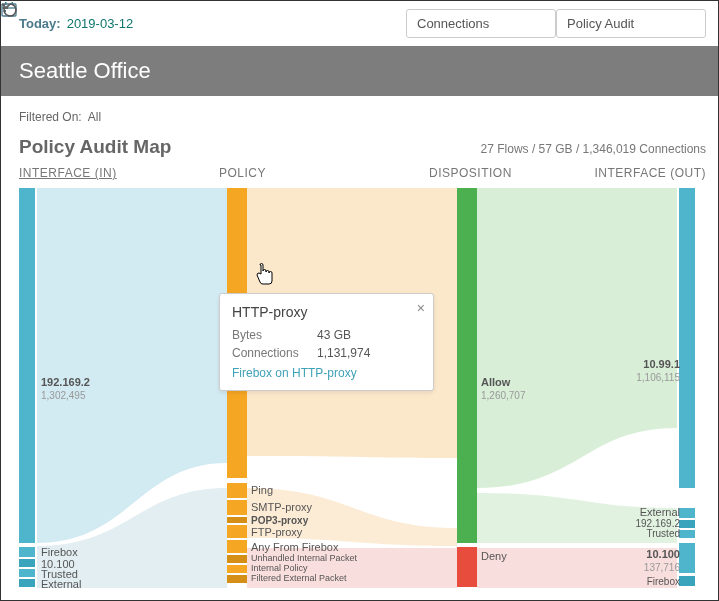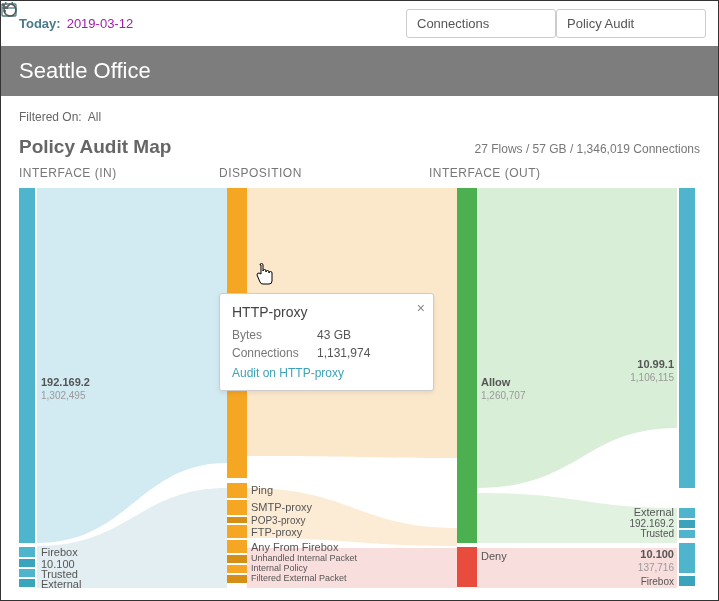--- a/index.html
+++ b/index.html
@@ -1,31 +1,31 @@
 <!DOCTYPE html>
 <html><head>
 <meta charset="utf-8">
 <style>
   * { box-sizing: border-box; margin: 0; padding: 0; }
   body { font-family: -apple-system, "Segoe UI", Arial, sans-serif; font-size: 13px; color: #555; background: #fff; }
   .frame { width: 719px; height: 601px; border: 1px solid #333; position: relative; overflow: hidden; }
   .topbar { display: flex; align-items: center; padding: 8px 12px; gap: 0; }
   .date-picker { display: flex; align-items: center; gap: 6px; color: #4a7a8c; font-size: 13px; cursor: pointer; }
-  .date-val { color: #a21caf; }
+  .date-val { color: #0f766e; }
   .spacer { flex: 1; }
   .refresh-btn { width: 24px; height: 24px; display: flex; align-items: center; justify-content: center; cursor: pointer; color: #666; }
   .dropdown { border: 1px solid #ccc; border-radius: 3px; padding: 6px 10px; width: 150px; display: flex; justify-content: space-between; align-items: center; color: #555; cursor: pointer; background: #fff; }
   .gray-band { background: #7d7d7d; color: #fff; padding: 12px 18px; font-size: 22px; font-weight: 300; }
-  .content { padding: 14px 18px 0 18px; position: relative; }
+  .content { padding: 14px 12px 0 18px; position: relative; }
   .filtered { font-size: 12px; color: #666; margin-bottom: 12px; }
   .maprow { display: flex; justify-content: space-between; align-items: baseline; margin-bottom: 8px; }
   .map-title { font-size: 19px; font-weight: 700; color: #666; }
   .map-stats { font-size: 12px; color: #777; }
   .col-headers { display: flex; font-size: 12px; color: #777; letter-spacing: .5px; margin-bottom: 8px; }
-  .col-headers div:nth-child(1){ width: 200px; }
+  .col-headers div:nth-child(1){ width: 200px; text-decoration: underline; }
   .col-headers div:nth-child(2){ width: 210px; }
   .col-headers div:nth-child(3){ width: 160px; }
   .col-headers div:nth-child(4){ flex:1; text-align: right; }
   .sankey-holder { position: relative; height: 400px; }
   svg { position: absolute; left: 0; top: 0; }
   .node-label { position: absolute; font-size: 11px; color: #555; line-height: 1.15; }
   .node-label .v { font-size: 10px; color: #999; }
   .node-label.right { text-align: right; }
   .tooltip { position: absolute; background: #fff; border: 1px solid #ccc; border-radius: 3px; width: 215px; padding: 10px 12px; font-size: 12px; box-shadow: 0 2px 4px rgba(0,0,0,.08); z-index: 5; }
   .tooltip h4 { font-size: 14px; font-weight: 400; color: #444; margin-bottom: 8px; }
@@ -92,20 +92,21 @@
     <div class="filtered">
       <span>Filtered On:</span>&nbsp;
       <span>All</span>
     </div>
     <div class="maprow">
       <div class="map-title">Policy Audit Map</div>
       <div class="map-stats">27 Flows / 57 GB / 1,346,019 Connections</div>
     </div>
     <div class="col-headers">
       <div>INTERFACE (IN)</div>
+      <div>POLICY</div>
       <div>DISPOSITION</div>
       <div>INTERFACE (OUT)</div>
     </div>
 
     <div class="sankey-holder">
       <svg width="683" height="400">
 
         <path d="M18 0 C110 0 120 0 208 0 L208 275 C120 275 110 355 18 355 Z" fill="#cde8ef" opacity=".9"></path>
         <path d="M18 358 C110 358 120 300 208 300 L208 400 C120 400 110 400 18 400 Z" fill="#e3eef2"></path>
 
@@ -154,34 +155,34 @@
         <span class="close">×</span>
         <h4>HTTP-proxy</h4>
         <div class="row">
             <span class="k">Bytes</span>
             <span>43 GB</span>
           </div>
         <div class="row">
             <span class="k">Connections</span>
             <span>1,131,974</span>
           </div>
-        <div class="link">Audit on HTTP-proxy</div>
+        <div class="link">Firebox on HTTP-proxy</div>
       </div>
 
       <div class="node-label" style="left:22px; top:188px;">
         <b>192.169.2</b><br><span class="v">1,302,495</span>
       </div>
       <div class="node-label" style="left:22px; top:358px;">Firebox</div>
       <div class="node-label" style="left:22px; top:370px;">10.100</div>
       <div class="node-label" style="left:22px; top:380px;">Trusted</div>
       <div class="node-label" style="left:22px; top:390px;">External</div>
 
       <div class="node-label" style="left:232px; top:296px;">Ping</div>
       <div class="node-label" style="left:232px; top:313px;">SMTP-proxy</div>
-      <div class="node-label" style="left:232px; top:327px; font-size:10px;">POP3-proxy</div>
+      <div class="node-label" style="left:232px; top:327px; font-size:10px;font-weight:bold;">POP3-proxy</div>
       <div class="node-label" style="left:232px; top:338px;">FTP-proxy</div>
       <div class="node-label" style="left:232px; top:353px;">Any From Firebox</div>
       <div class="node-label" style="left:232px; top:365px; font-size:9px;">Unhandled Internal Packet</div>
       <div class="node-label" style="left:232px; top:375px; font-size:9px;">Internal Policy</div>
       <div class="node-label" style="left:232px; top:385px; font-size:9px;">Filtered External Packet</div>
 
       <div class="node-label" style="left:462px; top:188px;">
         <b>Allow</b><br><span class="v">1,260,707</span>
       </div>
       <div class="node-label" style="left:462px; top:362px;">Deny</div>

